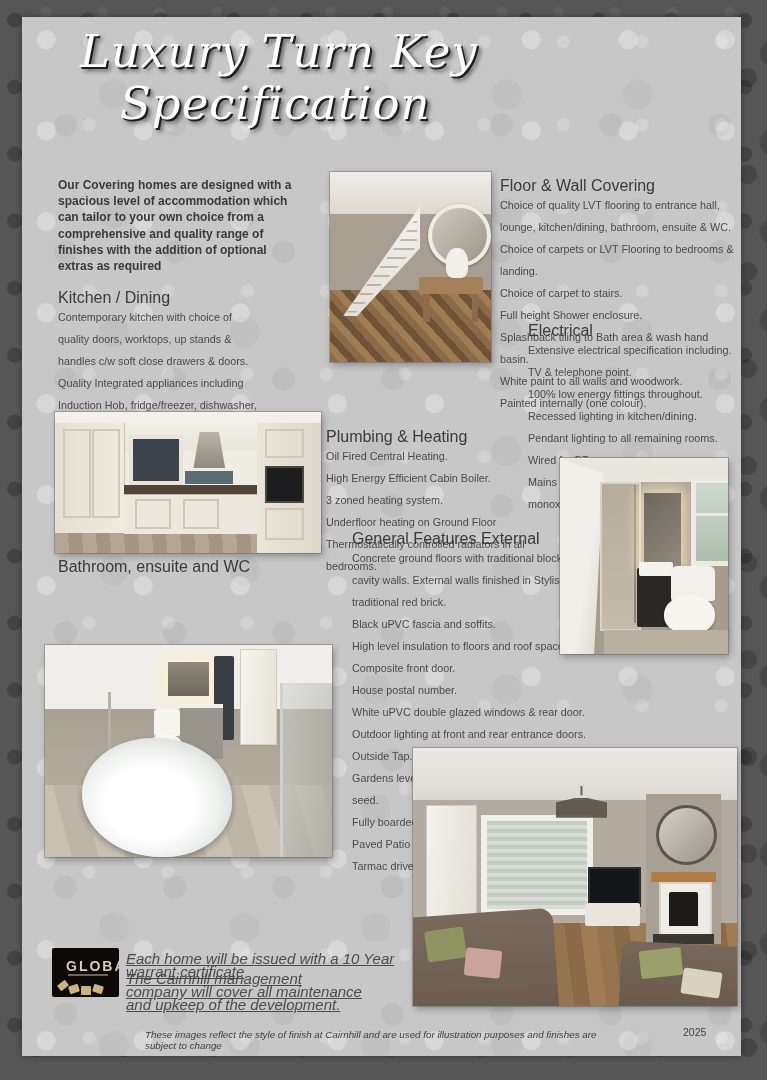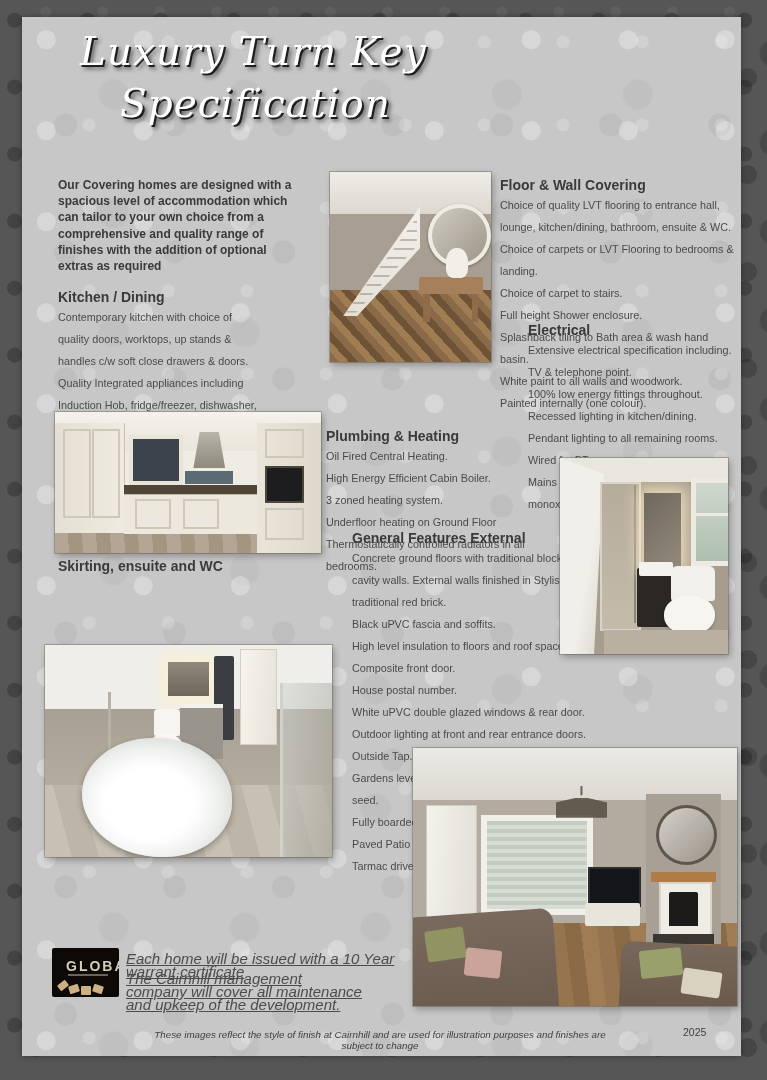--- a/index.html
+++ b/index.html
@@ -22,25 +22,25 @@
       radial-gradient(circle at 25% 25%, rgba(255,255,255,0.28) 0 9px, transparent 10px),
       radial-gradient(circle at 70% 65%, rgba(0,0,0,0.035) 0 14px, transparent 16px),
       radial-gradient(circle at 85% 30%, rgba(255,255,255,0.18) 0 6px, transparent 7px),
       radial-gradient(circle at 40% 85%, rgba(0,0,0,0.045) 0 11px, transparent 12px);
     background-size:97px 91px, 131px 119px, 79px 83px, 109px 127px;
     box-shadow:0 0 6px rgba(0,0,0,0.35);
   }
   .abs{position:absolute;}
   .title{
     font-family:"DejaVu Serif","Liberation Serif",serif;
-    font-style:italic;color:#fff;font-size:39px;line-height:52px;
+    font-style:italic;color:#fff;font-size:45px;line-height:52px;
     text-shadow:2px 2px 0 #1f1f1f, 4px 4px 4px rgba(0,0,0,0.55);
     letter-spacing:1px;white-space:nowrap;
   }
-  .heading{font-weight:bold;font-size:14px;color:#3a3a3a;line-height:13.5px;margin-bottom:1px;}
+  .heading{font-weight:normal;font-size:16px;color:#3a3a3a;line-height:13.5px;margin-bottom:1px;}
   .bodytext{font-size:10.8px;color:#4a4a4a;line-height:22px;white-space:pre-line;}
   .intro{font-weight:bold;font-size:12px;color:#3a3a3a;line-height:16.2px;white-space:pre-line;}
   .italic-note{font-family:"Liberation Sans",sans-serif;font-style:italic;font-size:15px;color:#4c4c4c;line-height:13px;text-decoration:underline;}
   .photo{position:absolute;overflow:hidden;box-shadow:0 0 0 1px rgba(90,80,70,0.35), 2px 3px 7px rgba(0,0,0,0.3);}
   .ph{position:absolute;}
   .footer-note{font-style:italic;font-size:9.8px;color:#3f3f3f;}
   .year{font-size:10.5px;color:#3f3f3f;}
   .logo{
     background:#0c0906;border-radius:2px;
     position:absolute;overflow:hidden;
@@ -128,21 +128,21 @@
 White uPVC double glazed windows &amp; rear door.
 Outdoor lighting at front and rear entrance doors.
 Outside Tap.
 Gardens levelled, topsoiled and sown in grass seed.
 Fully boarded timber fencing to rear of property.
 Paved Patio area.
 Tarmac driveways – kerbed where applicable.</div>
   </div>
 
   <div class="abs" style="left:58px;top:560px;width:285px;">
-    <div class="heading">Skirting, ensuite and WC</div>
+    <div class="heading">Bathroom, ensuite and WC</div>
   </div>
 
 
   <div class="photo" style="left:330px;top:172px;width:161px;height:190px;background:#a89f92;">
     <div class="ph" style="left:0;top:0;width:100%;height:22%;background:linear-gradient(#efede8,#ddd8cf);"></div>
     <div class="ph" style="left:0;bottom:0;width:100%;height:38%;background:repeating-linear-gradient(48deg,#8a6a48 0 7px,#a07c53 7px 14px,#6f5336 14px 21px);"></div>
     <div class="ph" style="left:8%;top:18%;width:48%;height:58%;background:linear-gradient(#f3f1ec,#e4e0d7);clip-path:polygon(0 100%,100% 0,100% 38%,18% 100%);"></div>
     <div class="ph" style="left:10%;top:24%;width:44%;height:50%;background:repeating-linear-gradient(0deg,rgba(130,120,105,0.45) 0 2px,transparent 2px 9px);clip-path:polygon(0 100%,100% 0,100% 30%,14% 100%);"></div>
     <div class="ph" style="left:61%;top:17%;width:34%;height:29%;border-radius:50%;background:linear-gradient(135deg,#cfcbc2,#9d9688);border:4px solid #efece4;box-shadow:0 1px 3px rgba(0,0,0,0.35);"></div>
     <div class="ph" style="left:55%;top:55%;width:40%;height:9%;background:#a5805a;border-radius:2px;"></div>
@@ -226,15 +226,15 @@
     <div class="logo-tag"></div>
     <div class="fan-blade" style="left:6px;top:34px;width:10px;height:7px;transform:rotate(-38deg);"></div>
     <div class="fan-blade" style="left:17px;top:37px;width:10px;height:8px;transform:rotate(-18deg);"></div>
     <div class="fan-blade" style="left:29px;top:38px;width:10px;height:9px;transform:rotate(0deg);"></div>
     <div class="fan-blade" style="left:41px;top:37px;width:10px;height:8px;transform:rotate(18deg);"></div>
   </div>
 
   <div class="abs italic-note" style="left:126px;top:952px;width:290px;">Each home will be issued with a 10 Year warrant certificate</div>
   <div class="abs italic-note" style="left:126px;top:972px;width:240px;">The Cairnhill management company will cover all maintenance and upkeep of the development.</div>
 
-  <div class="abs footer-note" style="left:145px;top:1029px;width:470px;text-align:center;">These images reflect the style of finish at Cairnhill and are used for illustration purposes and finishes are subject to change</div>
+  <div class="abs footer-note" style="left:145px;top:1029px;width:470px;text-align:left;">These images reflect the style of finish at Cairnhill and are used for illustration purposes and finishes are subject to change</div>
   <div class="abs year" style="left:683px;top:1026px;">2025</div>
 </div>
 
 </body></html>

